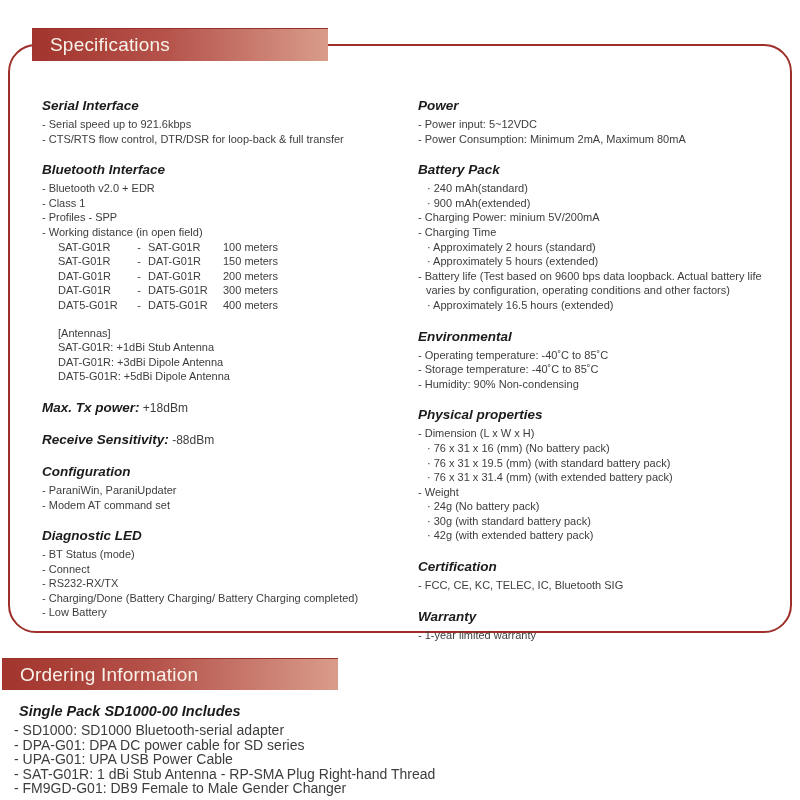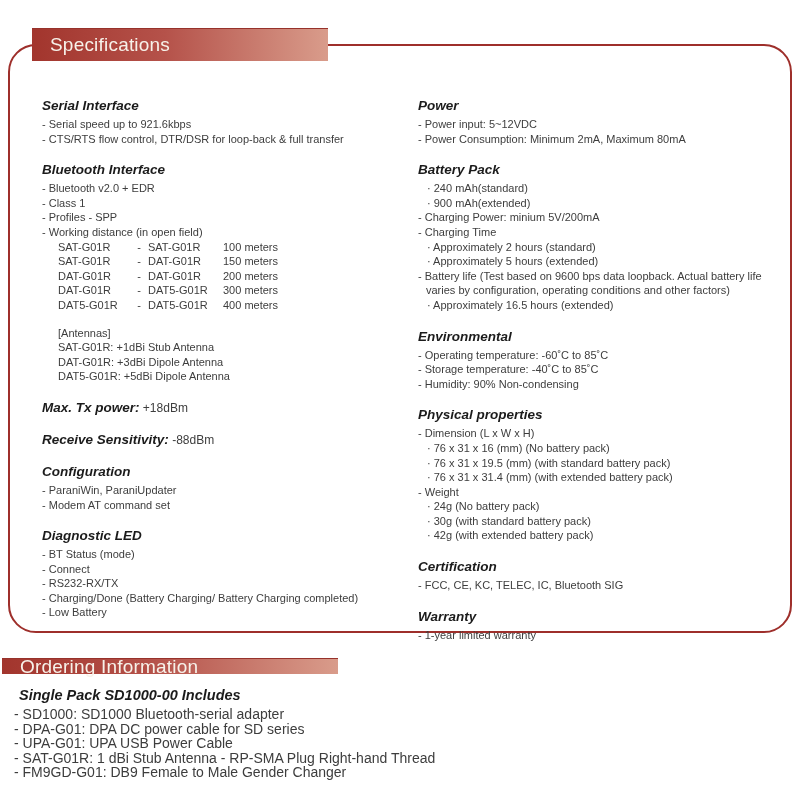--- a/index.html
+++ b/index.html
@@ -50,21 +50,21 @@
   .line.gap{height:13px;}
   .line.row{
     display:grid;
     grid-template-columns:72px 18px 75px auto;
     padding-left:16px;
   }
   .line.row span:nth-child(2){text-align:center;}
   
   .order-bar{
     margin:25px 0 12px 2px;
-    width:336px;height:16px;
+    width:336px;height:32px;
   }
   .order-content{margin:11px 0 0 14px;}
   .order-heading{
     font-size:14.5px;font-weight:bold;font-style:italic;color:#1b1b1b;
     margin:0 0 3px 5px;line-height:18px;
   }
   .order-item{font-size:14px;line-height:14.6px;color:#3d3d3d;}
 </style>
 </head>
 <body>
@@ -152,21 +152,21 @@
         <div class="line sub">· 900 mAh(extended)</div>
         <div class="line item">- Charging Power: minium 5V/200mA</div>
         <div class="line item">- Charging Time</div>
         <div class="line sub">· Approximately 2 hours (standard)</div>
         <div class="line sub">· Approximately 5 hours (extended)</div>
         <div class="line item">- Battery life (Test based on 9600 bps data loopback. Actual battery life varies by configuration, operating conditions and other factors)</div>
         <div class="line sub">· Approximately 16.5 hours (extended)</div>
       </div>
       <div class="section">
         <div class="heading"><span>Environmental</span></div>
-        <div class="line item">- Operating temperature: -60˚C to 85˚C</div>
+        <div class="line item">- Operating temperature: -40˚C to 85˚C</div>
         <div class="line item">- Storage temperature: -40˚C to 85˚C</div>
         <div class="line item">- Humidity: 90% Non-condensing</div>
       </div>
       <div class="section">
         <div class="heading"><span>Physical properties</span></div>
         <div class="line item">- Dimension (L x W x H)</div>
         <div class="line sub">· 76 x 31 x 16 (mm) (No battery pack)</div>
         <div class="line sub">· 76 x 31 x 19.5 (mm) (with standard battery pack)</div>
         <div class="line sub">· 76 x 31 x 31.4 (mm) (with extended battery pack)</div>
         <div class="line item">- Weight</div>

